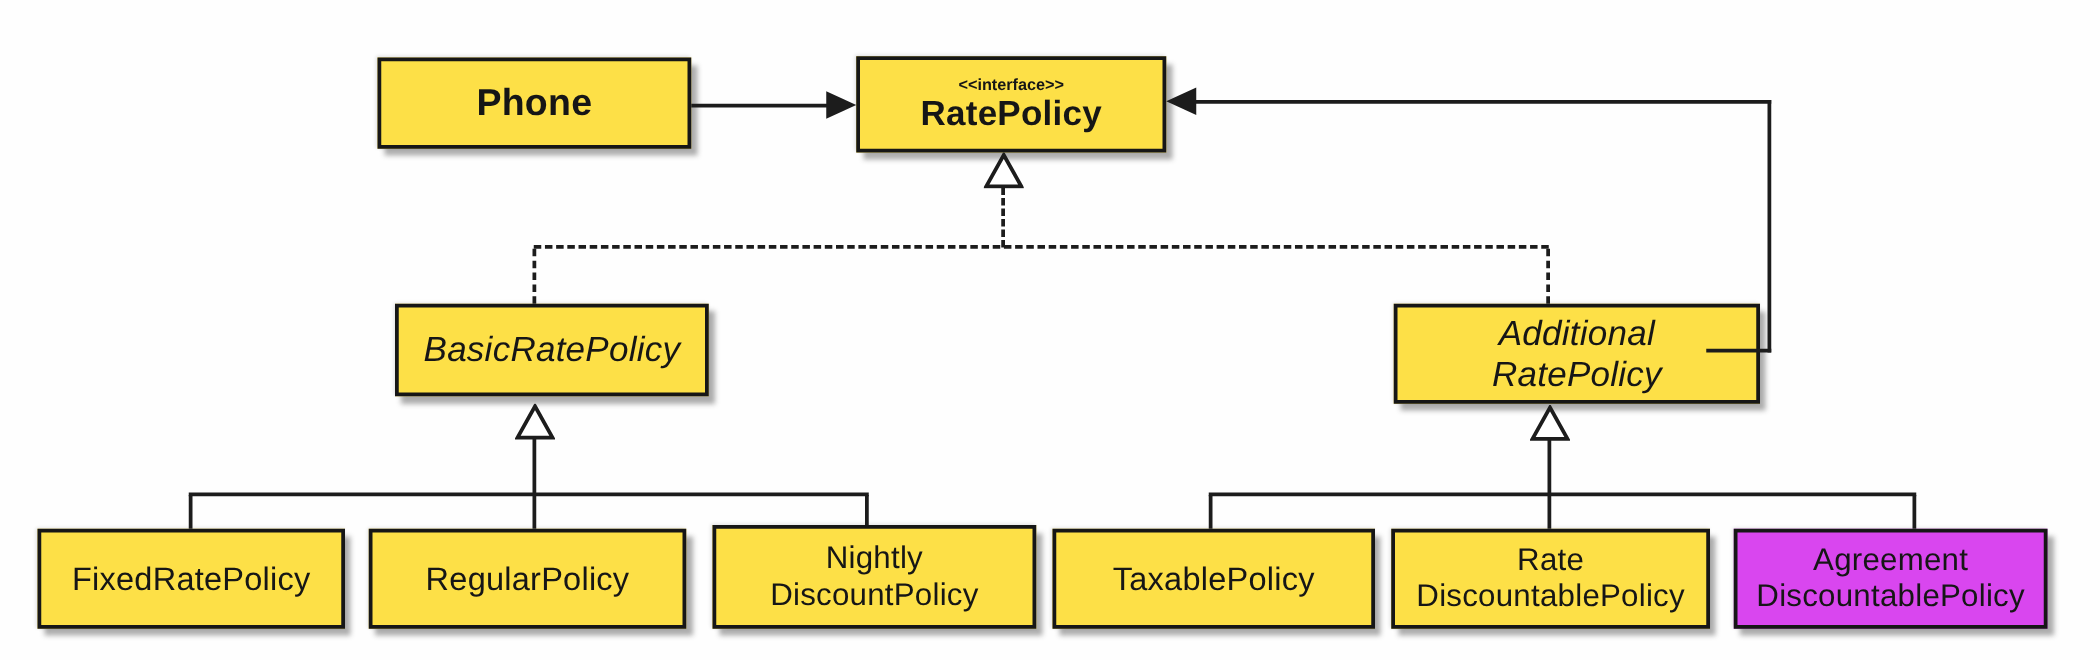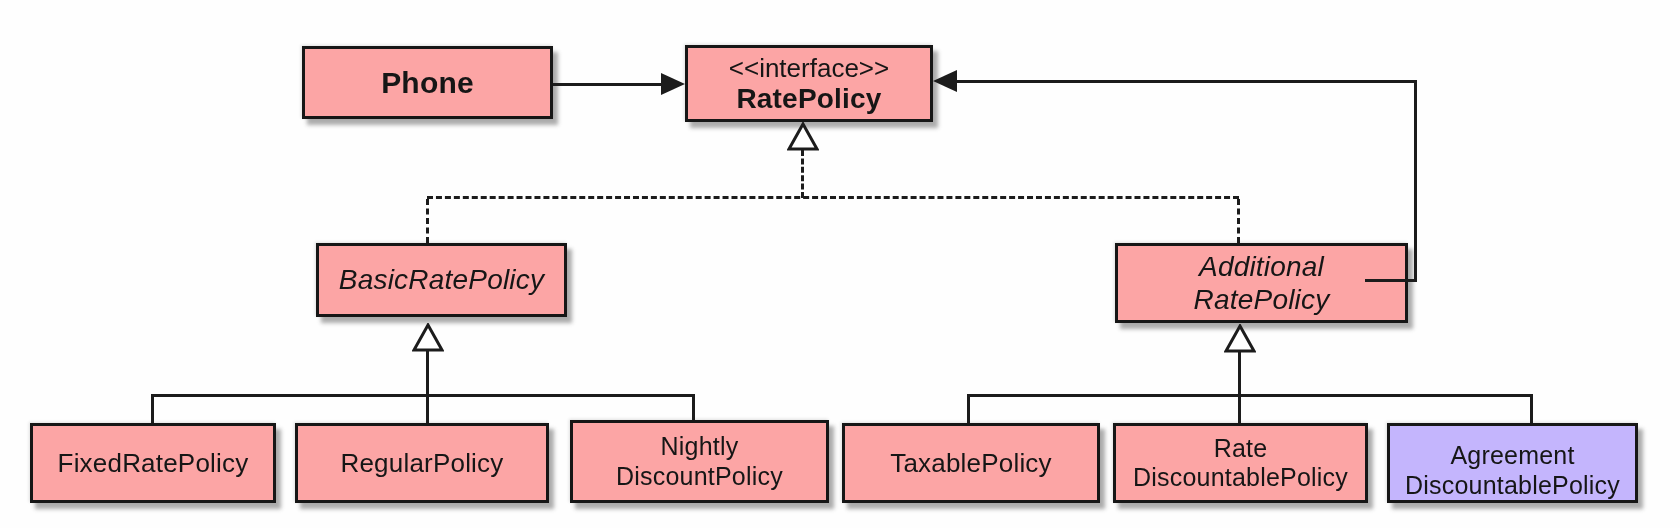--- a/index.html
+++ b/index.html
@@ -10,45 +10,45 @@
     background: #fefefe;
     font-family: "Liberation Sans", "DejaVu Sans", sans-serif;
     color: #161616;
     overflow: hidden;
   }
 
   
   .uml-box {
     position: absolute;
     box-sizing: border-box;
-    background: #fca5a5;
+    background: #fde047;
     border: 3px solid #161616;
     display: flex;
     flex-direction: column;
     align-items: center;
     justify-content: center;
     text-align: center;
     box-shadow: 5px 6px 4px rgba(40,40,40,0.38), -1px -1px 3px rgba(0,0,0,0.12);
   }
   .uml-box .box-label {
     white-space: pre-line;
     line-height: 1.18;
     font-size: 26px;
     letter-spacing: 0.2px;
   }
   .bold  .box-label { font-weight: 700; font-size: 30px; }
   .abstract .box-label { font-style: italic; font-size: 28px; }
   .stereotype {
-    font-size: 26px;
-    font-weight: 400;
+    font-size: 13px;
+    font-weight: 700;
     line-height: 1.1;
     margin-bottom: 1px;
   }
   .iface .box-label { font-weight: 700; font-size: 28px; line-height: 1.05; }
-  .gray { background: #c4b5fd; justify-content: flex-end; }
+  .gray { background: #d946ef; }
 
   #box-phone        { left: 302px; top: 46px;  width: 251px; height: 73px; }
   #box-ratepolicy   { left: 685px; top: 45px;  width: 248px; height: 77px; }
   #box-basic        { left: 316px; top: 243px; width: 251px; height: 74px; }
   #box-additional   { left: 1115px; top: 243px; width: 293px; height: 80px; }
   #box-fixed        { left: 30px;  top: 423px; width: 246px; height: 80px; }
   #box-regular      { left: 295px; top: 423px; width: 254px; height: 80px; }
   #box-nightly      { left: 570px; top: 420px; width: 259px; height: 83px; }
   #box-taxable      { left: 842px; top: 423px; width: 258px; height: 80px; }
   #box-ratedisc     { left: 1113px; top: 423px; width: 255px; height: 80px; }

